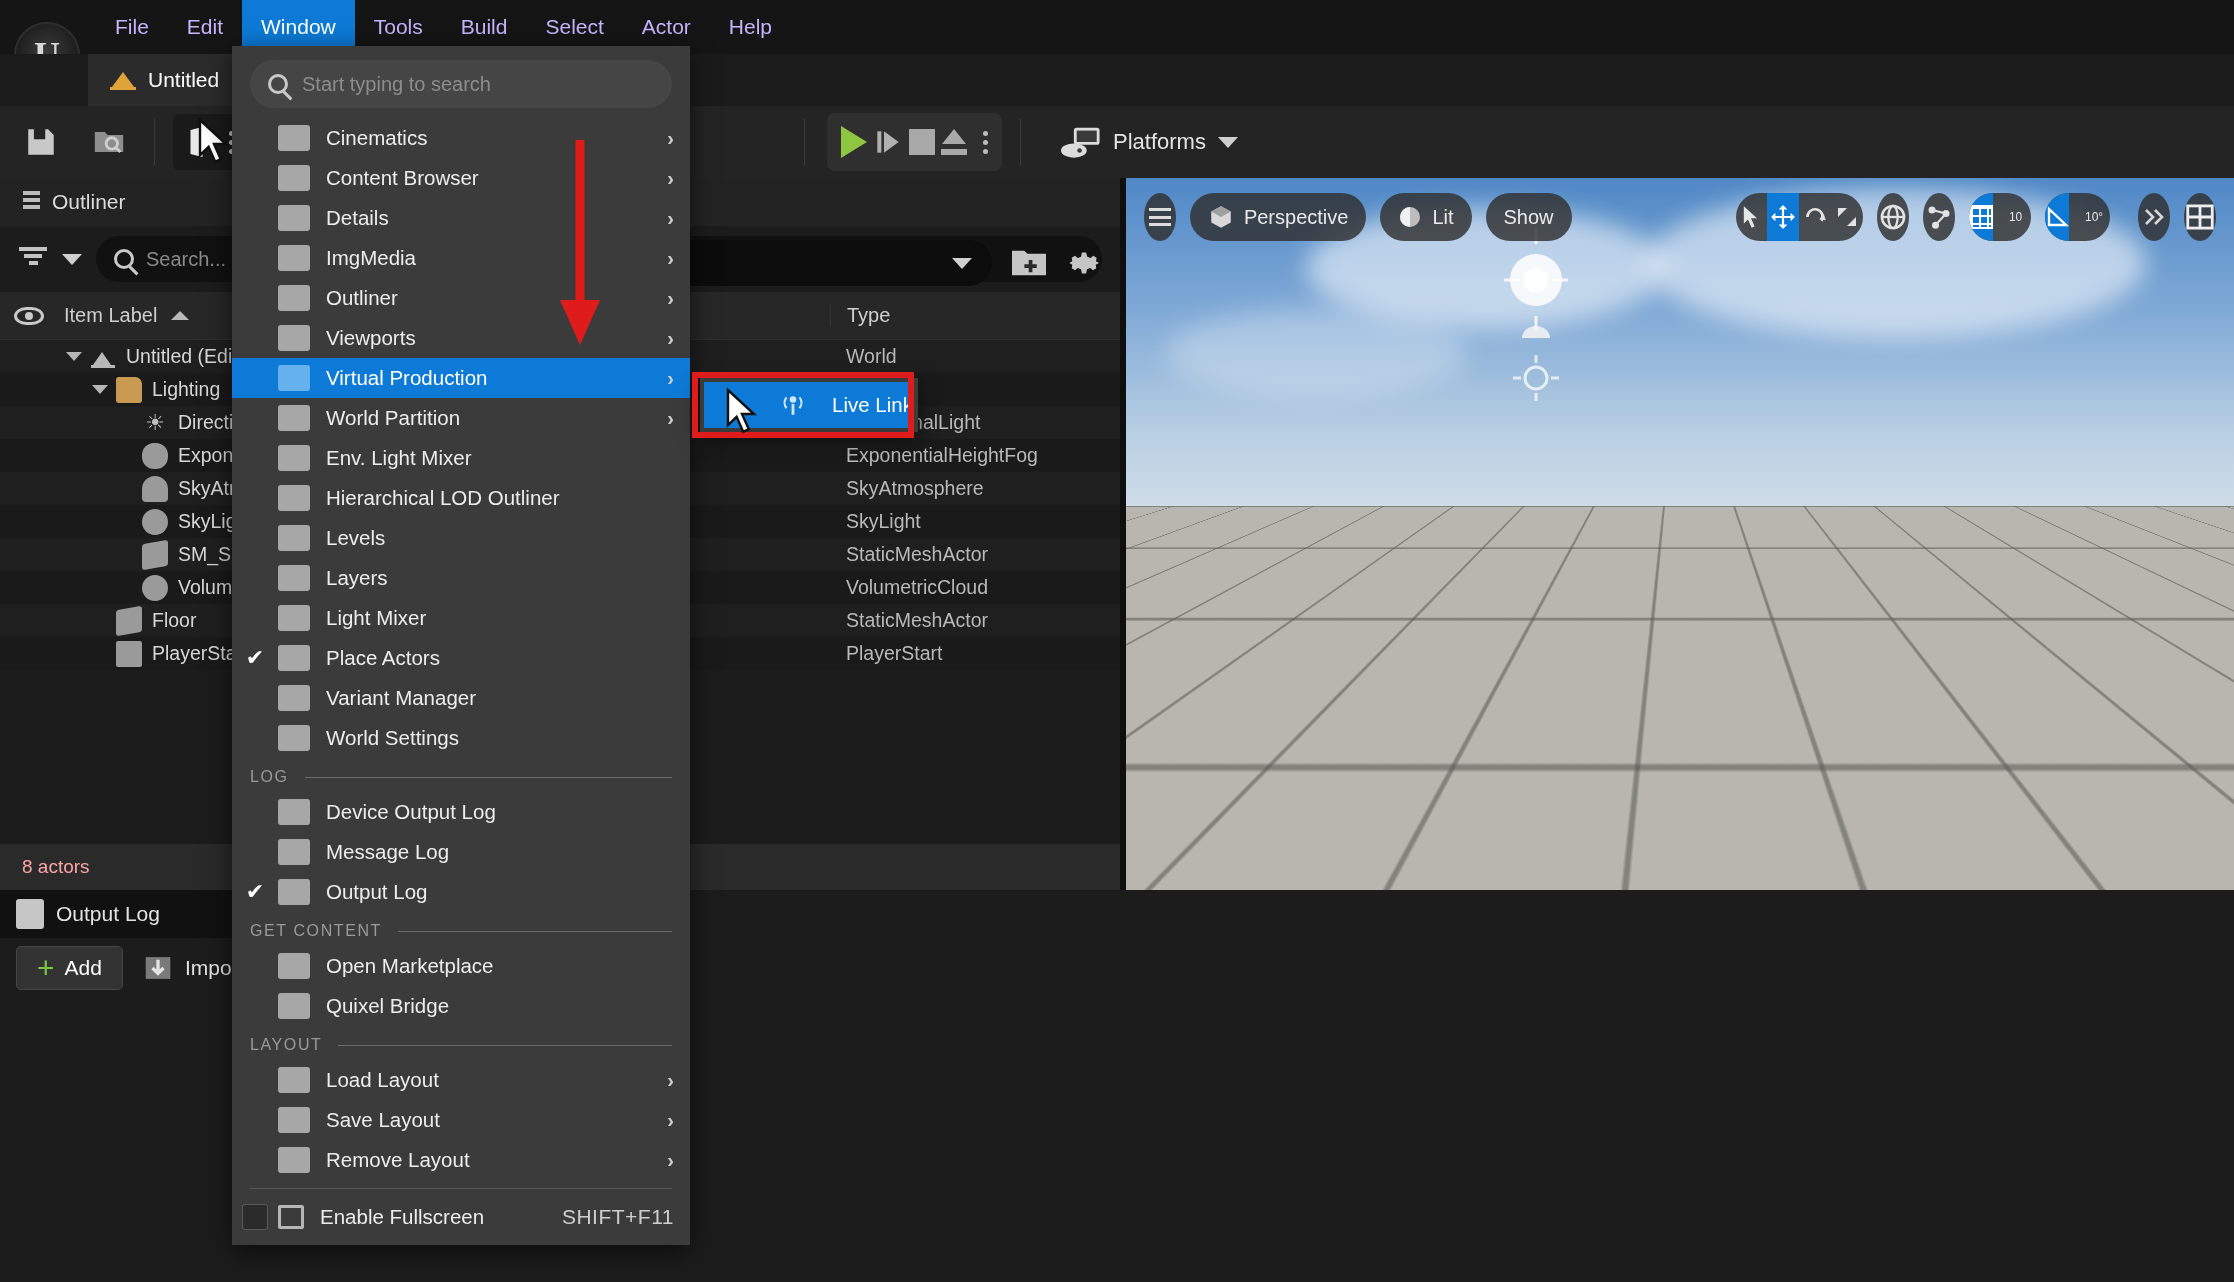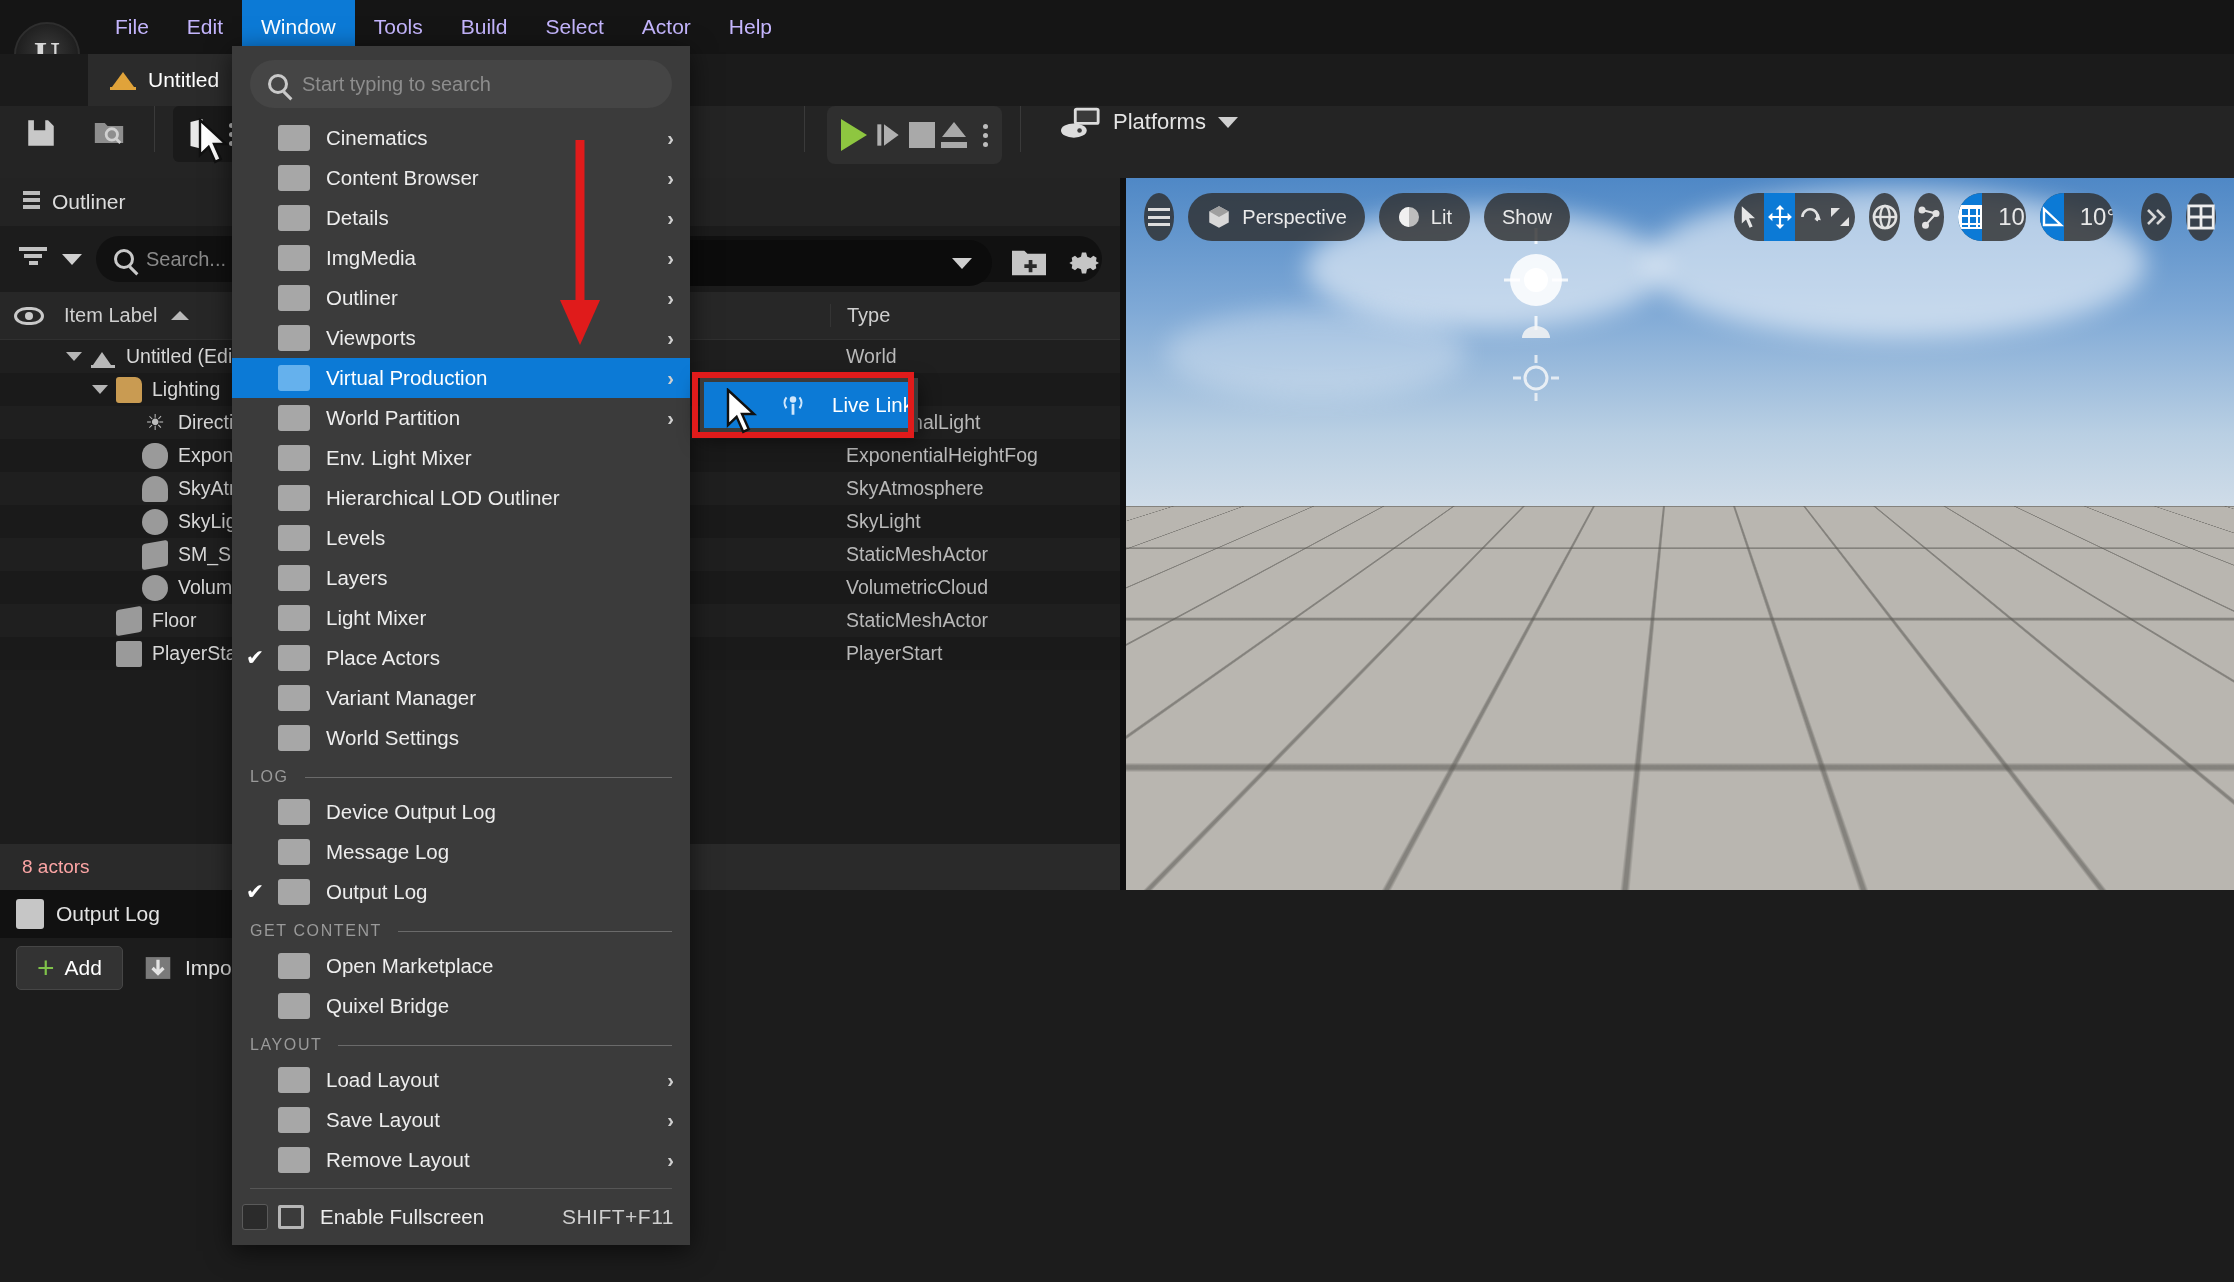--- a/index.html
+++ b/index.html
@@ -50,21 +50,21 @@
     border-bottom: 15px solid #e0a33a;
   }
   .tri-icon::after {
     content: ""; position: absolute; left: 0; bottom: 0; width: 26px; height: 3px;
     background: #e0a33a;
   }
 
   
   .maintoolbar {
     position: absolute; left: 0; top: 106px; width: 2234px; height: 72px;
-    background: #242424; display: flex; align-items: flex-start;
+    background: #242424; display: flex; align-items: center;
   }
   .tb-btn {
     width: 54px; height: 54px; margin-left: 14px;
     display: flex; align-items: center; justify-content: center;
     border-radius: 5px;
   }
   .tb-sep { width: 1px; height: 46px; background: #3a3a3a; margin-left: 18px; }
   .tb-dark {
     background: #1a1a1a; border-radius: 6px; height: 56px;
     display: flex; align-items: center; padding: 0 10px; margin-left: 18px;
@@ -217,21 +217,21 @@
   .vp-gbtn {
     width: 48px; height: 48px; display: flex; align-items: center; justify-content: center;
     color: #e4e4e4; font-size: 20px;
   }
   .vp-gbtn.on { background: #0c7ad6; }
   .vp-snap {
     height: 48px; border-radius: 24px; background: rgba(48,48,48,.82);
     display: flex; align-items: center; overflow: hidden;
   }
   .vp-snap .sw { width: 48px; height: 48px; background: #0c7ad6; display: flex; align-items: center; justify-content: center; }
-  .vp-snap .val { padding: 0 16px; font-size: 24px; color: #e8e8e8; }
+  .vp-snap .val { padding: 0 16px; font-size: 12px; color: #e8e8e8; }
   .grid-glyph {
     width: 24px; height: 24px;
     background-image: linear-gradient(#fff 2px, transparent 2px), linear-gradient(90deg, #fff 2px, transparent 2px);
     background-size: 8px 8px; border: 2px solid #fff;
   }
   .axis-gizmo { position: absolute; left: 44px; bottom: 36px; width: 90px; height: 80px; }
 
   
   .bottom {
     position: absolute; left: 0; top: 890px; width: 2234px; height: 392px;

